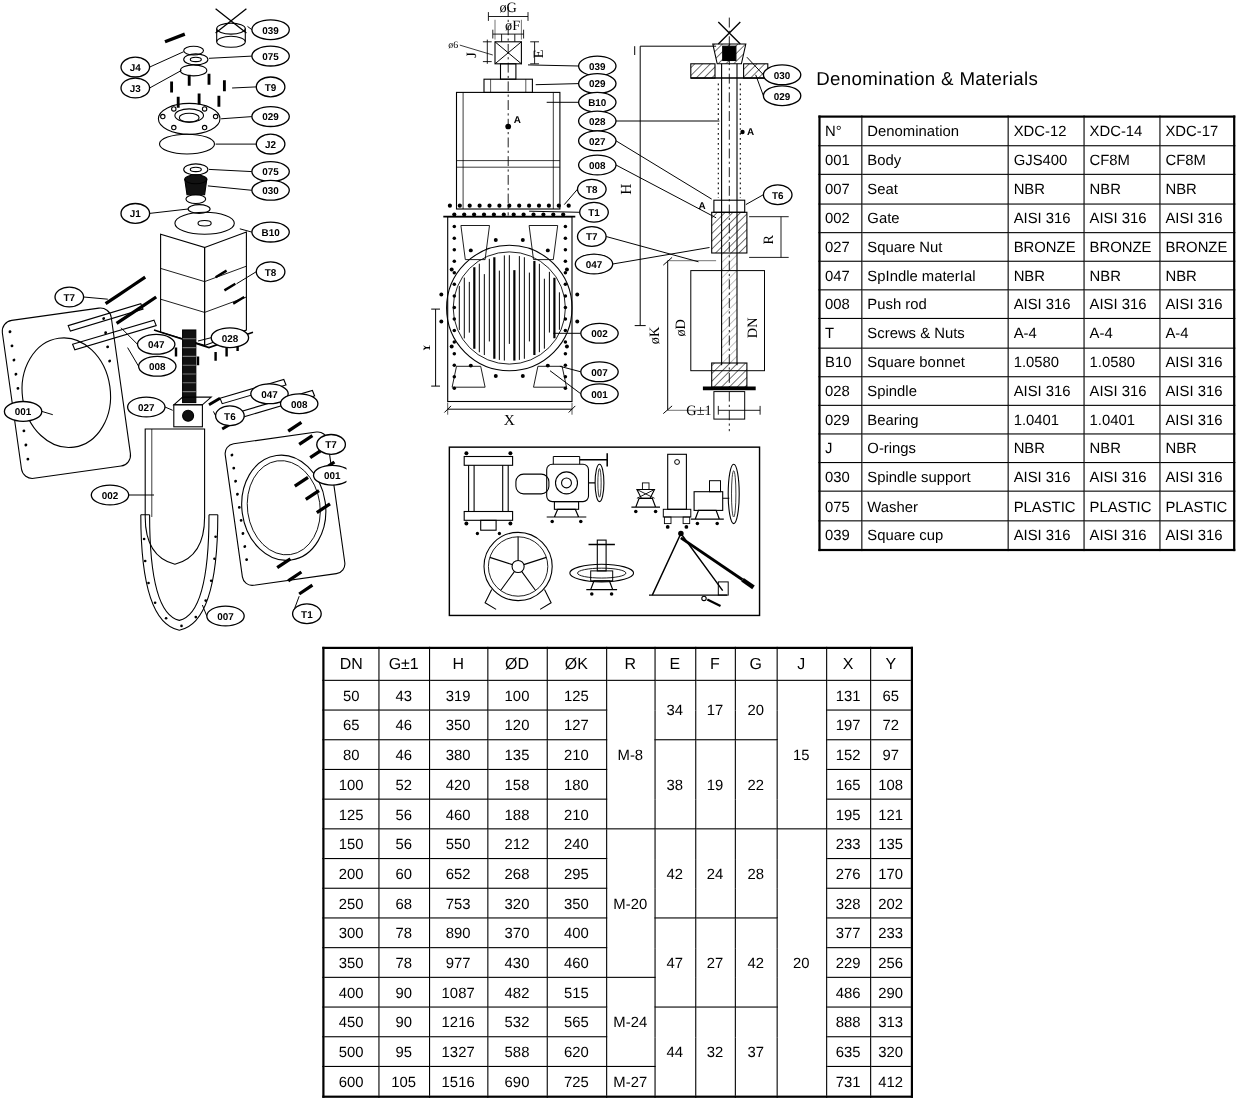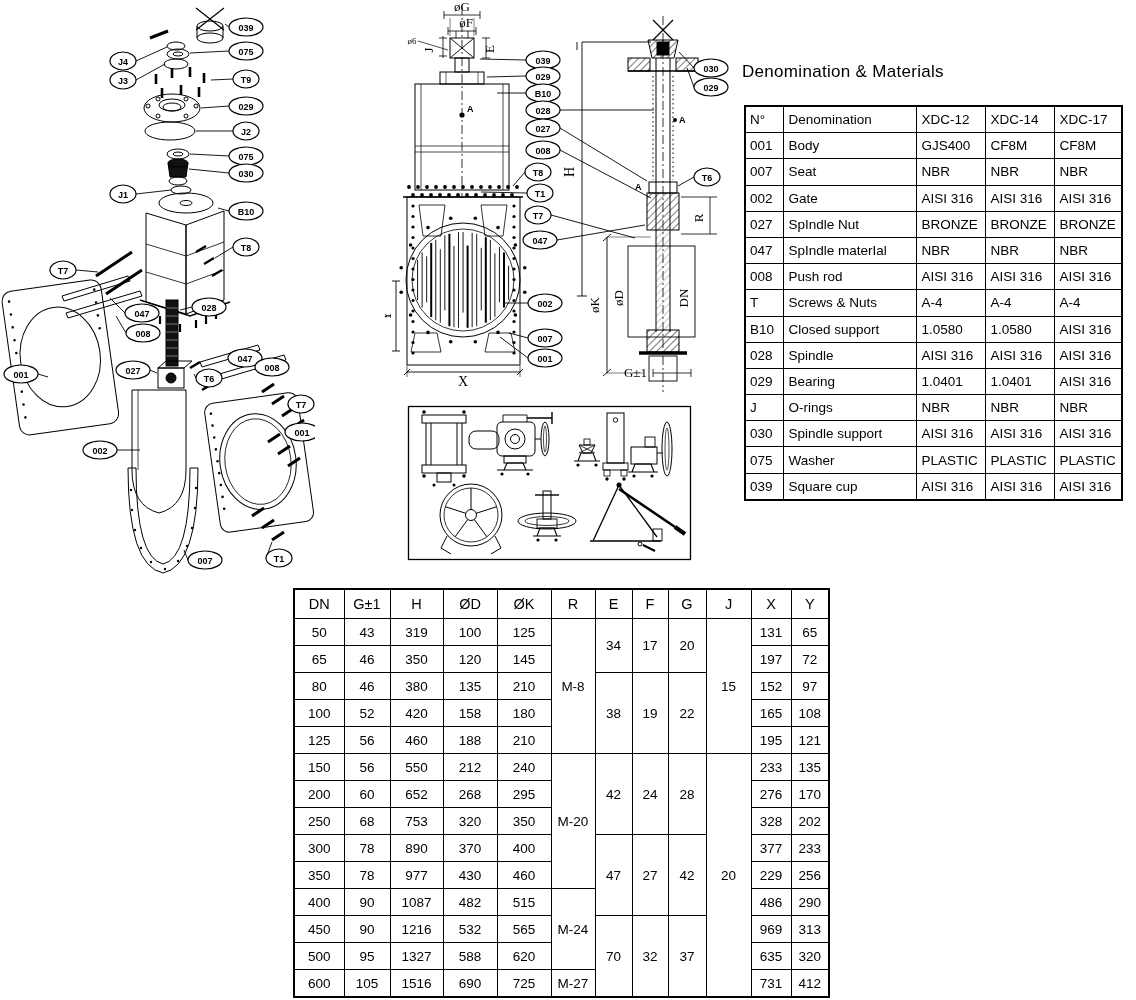--- a/index.html
+++ b/index.html
@@ -703,21 +703,21 @@
           </tr>
           <tr>
             <td class="c0">002</td>
             <td>Gate</td>
             <td>AISI 316</td>
             <td>AISI 316</td>
             <td>AISI 316</td>
           </tr>
           <tr>
             <td class="c0">027</td>
-            <td>SpIndle Nut</td>
+            <td>Square Nut</td>
             <td>BRONZE</td>
             <td>BRONZE</td>
             <td>BRONZE</td>
           </tr>
           <tr>
             <td class="c0">047</td>
             <td>SpIndle materIal</td>
             <td>NBR</td>
             <td>NBR</td>
             <td>NBR</td>
@@ -731,21 +731,21 @@
           </tr>
           <tr>
             <td class="c0">T</td>
             <td>Screws &amp; Nuts</td>
             <td>A-4</td>
             <td>A-4</td>
             <td>A-4</td>
           </tr>
           <tr>
             <td class="c0">B10</td>
-            <td>Closed support</td>
+            <td>Square bonnet</td>
             <td>1.0580</td>
             <td>1.0580</td>
             <td>AISI 316</td>
           </tr>
           <tr>
             <td class="c0">028</td>
             <td>Spindle</td>
             <td>AISI 316</td>
             <td>AISI 316</td>
             <td>AISI 316</td>
@@ -834,21 +834,21 @@
             <td rowspan="2">20</td>
             <td rowspan="5">15</td>
             <td>131</td>
             <td>65</td>
           </tr>
           <tr>
             <td class="c0">65</td>
             <td>46</td>
             <td>350</td>
             <td>120</td>
-            <td>145</td>
+            <td>127</td>
             <td>197</td>
             <td>72</td>
           </tr>
           <tr>
             <td class="c0">80</td>
             <td>46</td>
             <td>380</td>
             <td>135</td>
             <td>210</td>
             <td rowspan="3">38</td>
@@ -937,24 +937,24 @@
             <td rowspan="3">M-24</td>
             <td>486</td>
             <td>290</td>
           </tr>
           <tr>
             <td class="c0">450</td>
             <td>90</td>
             <td>1216</td>
             <td>532</td>
             <td>565</td>
-            <td rowspan="3">70</td>
+            <td rowspan="3">44</td>
             <td rowspan="3">32</td>
             <td rowspan="3">37</td>
-            <td>969</td>
+            <td>888</td>
             <td>313</td>
           </tr>
           <tr>
             <td class="c0">500</td>
             <td>95</td>
             <td>1327</td>
             <td>588</td>
             <td>620</td>
             <td>635</td>
             <td>320</td>

